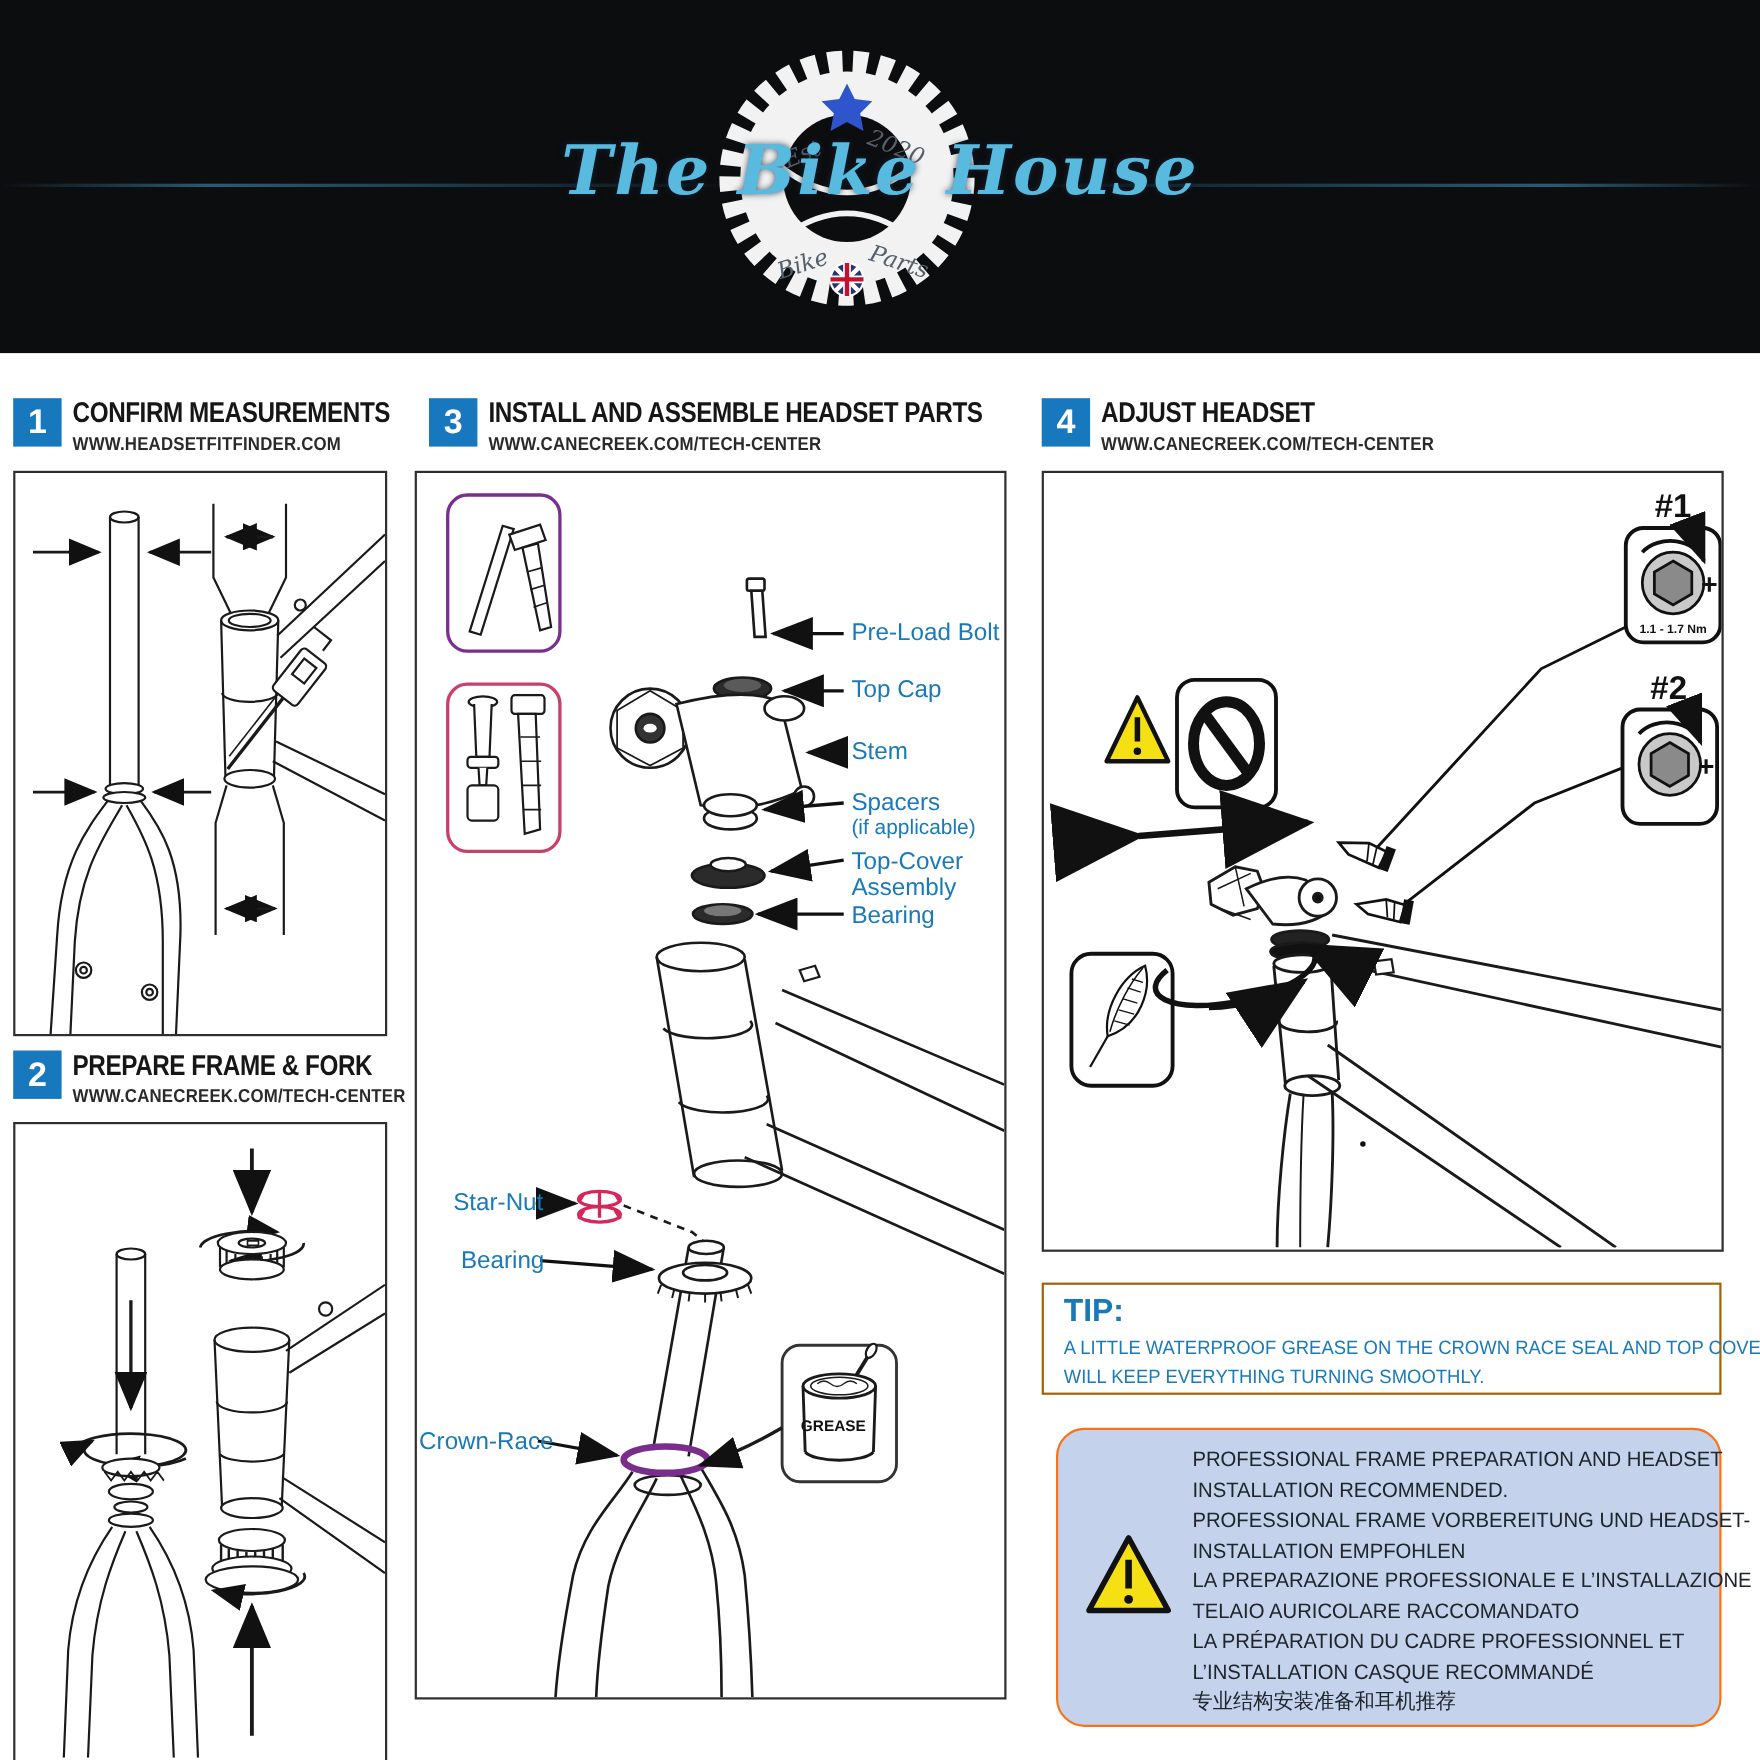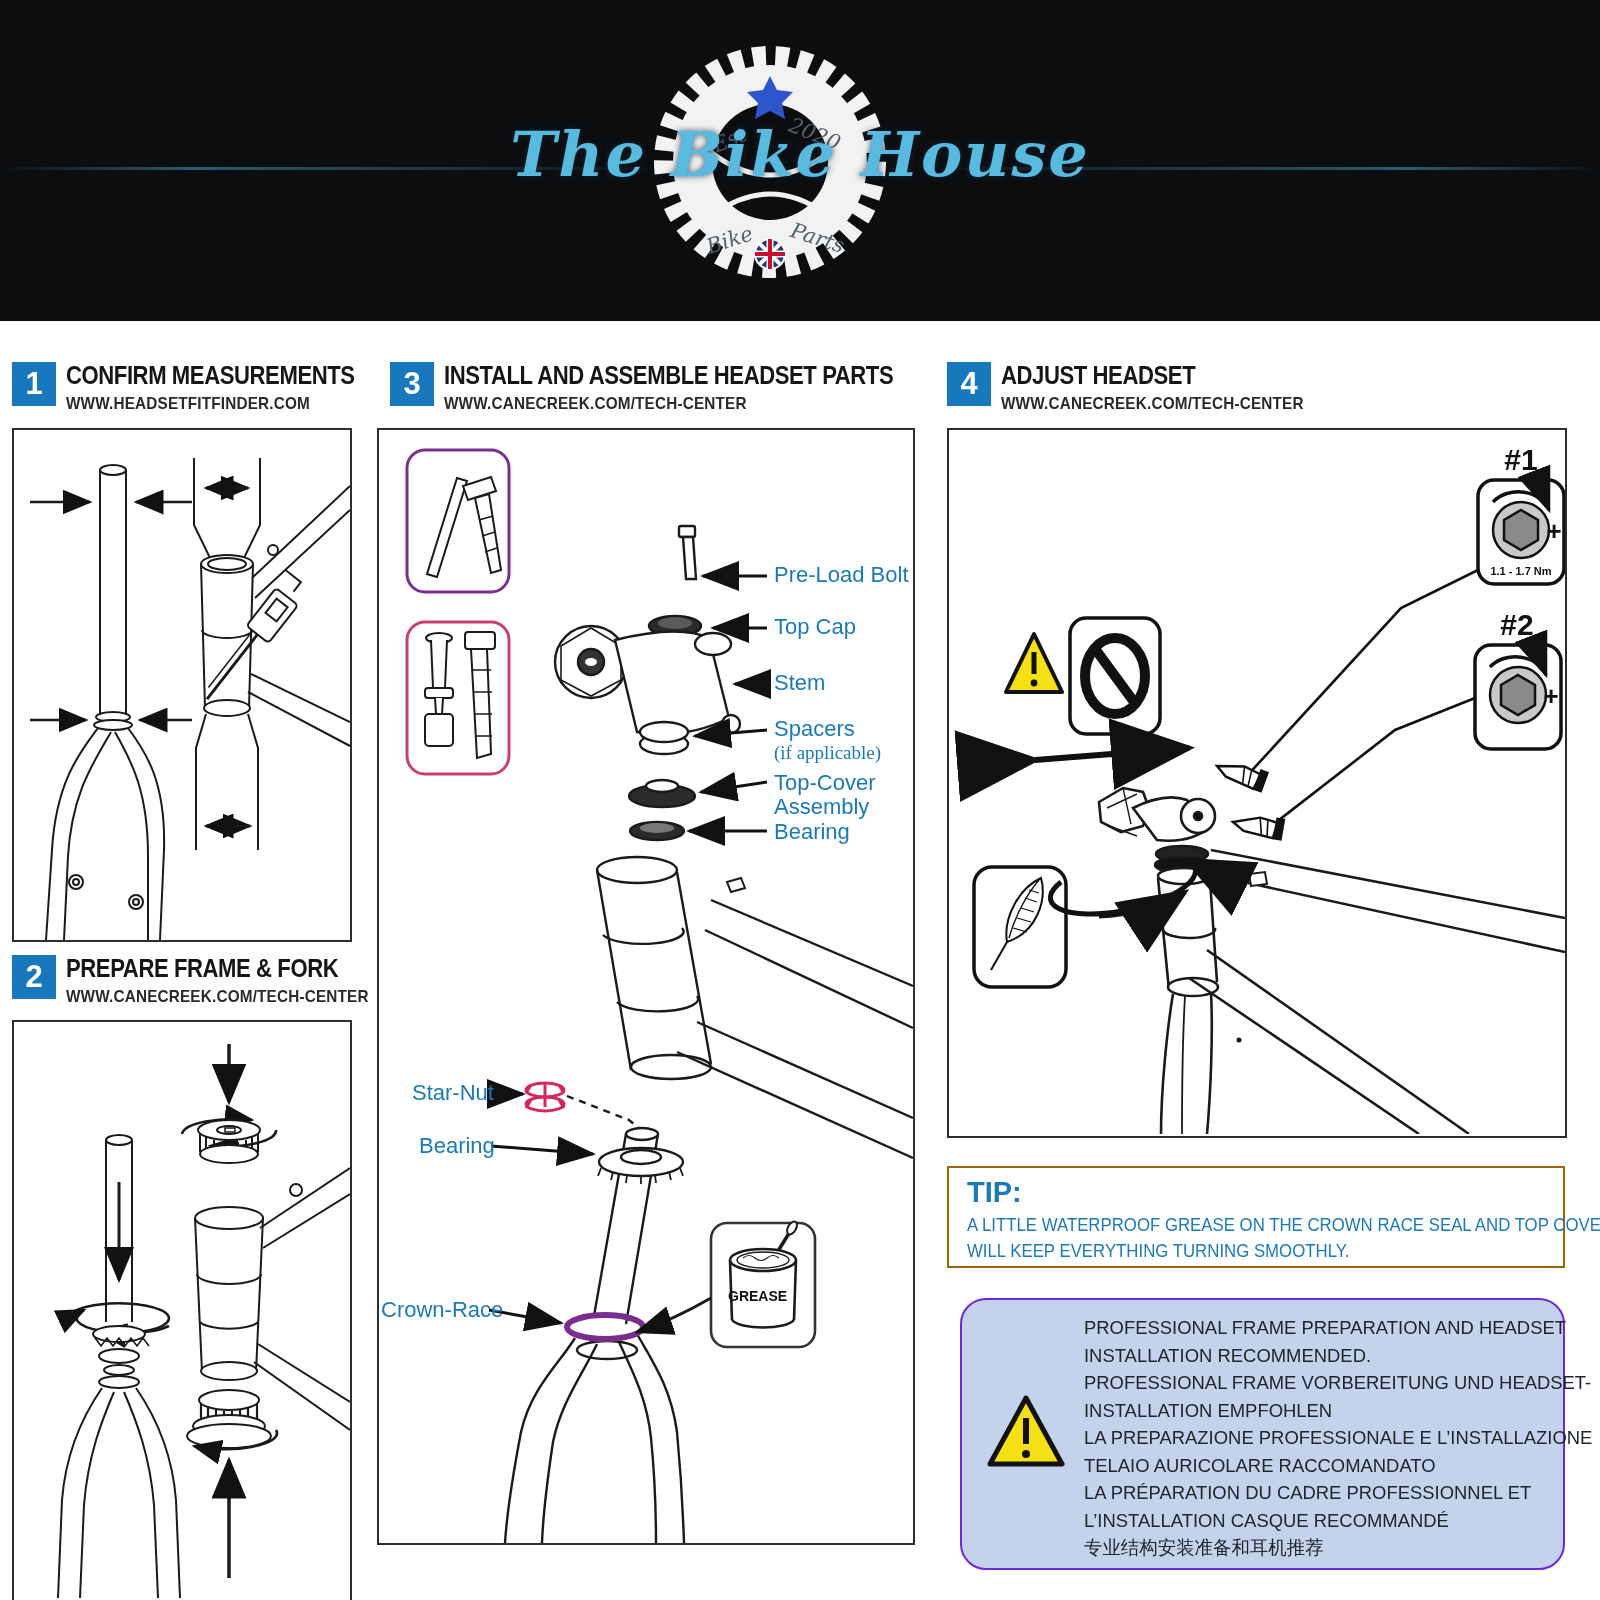--- a/index.html
+++ b/index.html
@@ -17,27 +17,27 @@
   
   .sec-num{width:44px;height:44px;background:#1878be;color:#fff;text-align:center;
     line-height:44px;font-size:31px;font-weight:bold;}
   .sec-title{font-size:26px;font-weight:bold;letter-spacing:-.5px;white-space:nowrap;
     transform:scaleX(.85);transform-origin:left top;color:#161616;}
   .sec-url{font-size:17px;font-weight:bold;color:#2a2a2a;white-space:nowrap;
     transform:scaleX(.9);transform-origin:left top;letter-spacing:.2px;}
   .panel{border:2px solid #2e2e2e;background:#fff;}
   
   .lbl{font-size:22px;color:#1a7ab8;white-space:nowrap;}
-  .lbl-sm{font-size:19px;color:#1a7ab8;white-space:nowrap;font-family:Liberation Serif, serif;}
+  .lbl-sm{font-size:19px;color:#1a7ab8;white-space:nowrap;}
   
   #tipbox{border:2px solid #a16207;background:#fff;}
   .tip-head{font-size:29px;font-weight:bold;color:#1a7ab8;}
   .tip-line{font-size:17.5px;color:#1a7ab8;line-height:26px;transform:scaleX(.96);transform-origin:left top;white-space:nowrap;}
   
-  #warnbox{background:#c4d3eb;border:2px solid #6d28d9;border-radius:26px;}
+  #warnbox{background:#c4d3eb;border:2px solid #f97316;border-radius:26px;}
   .warn-line{font-size:19px;color:#20242c;line-height:27.5px;white-space:nowrap;
     transform:scaleX(.97);transform-origin:left top;}
   svg{display:block;}
   text{font-family:"Liberation Sans",sans-serif;}
 </style>
 </head>
 <body>
 
 <div id="page">
 

